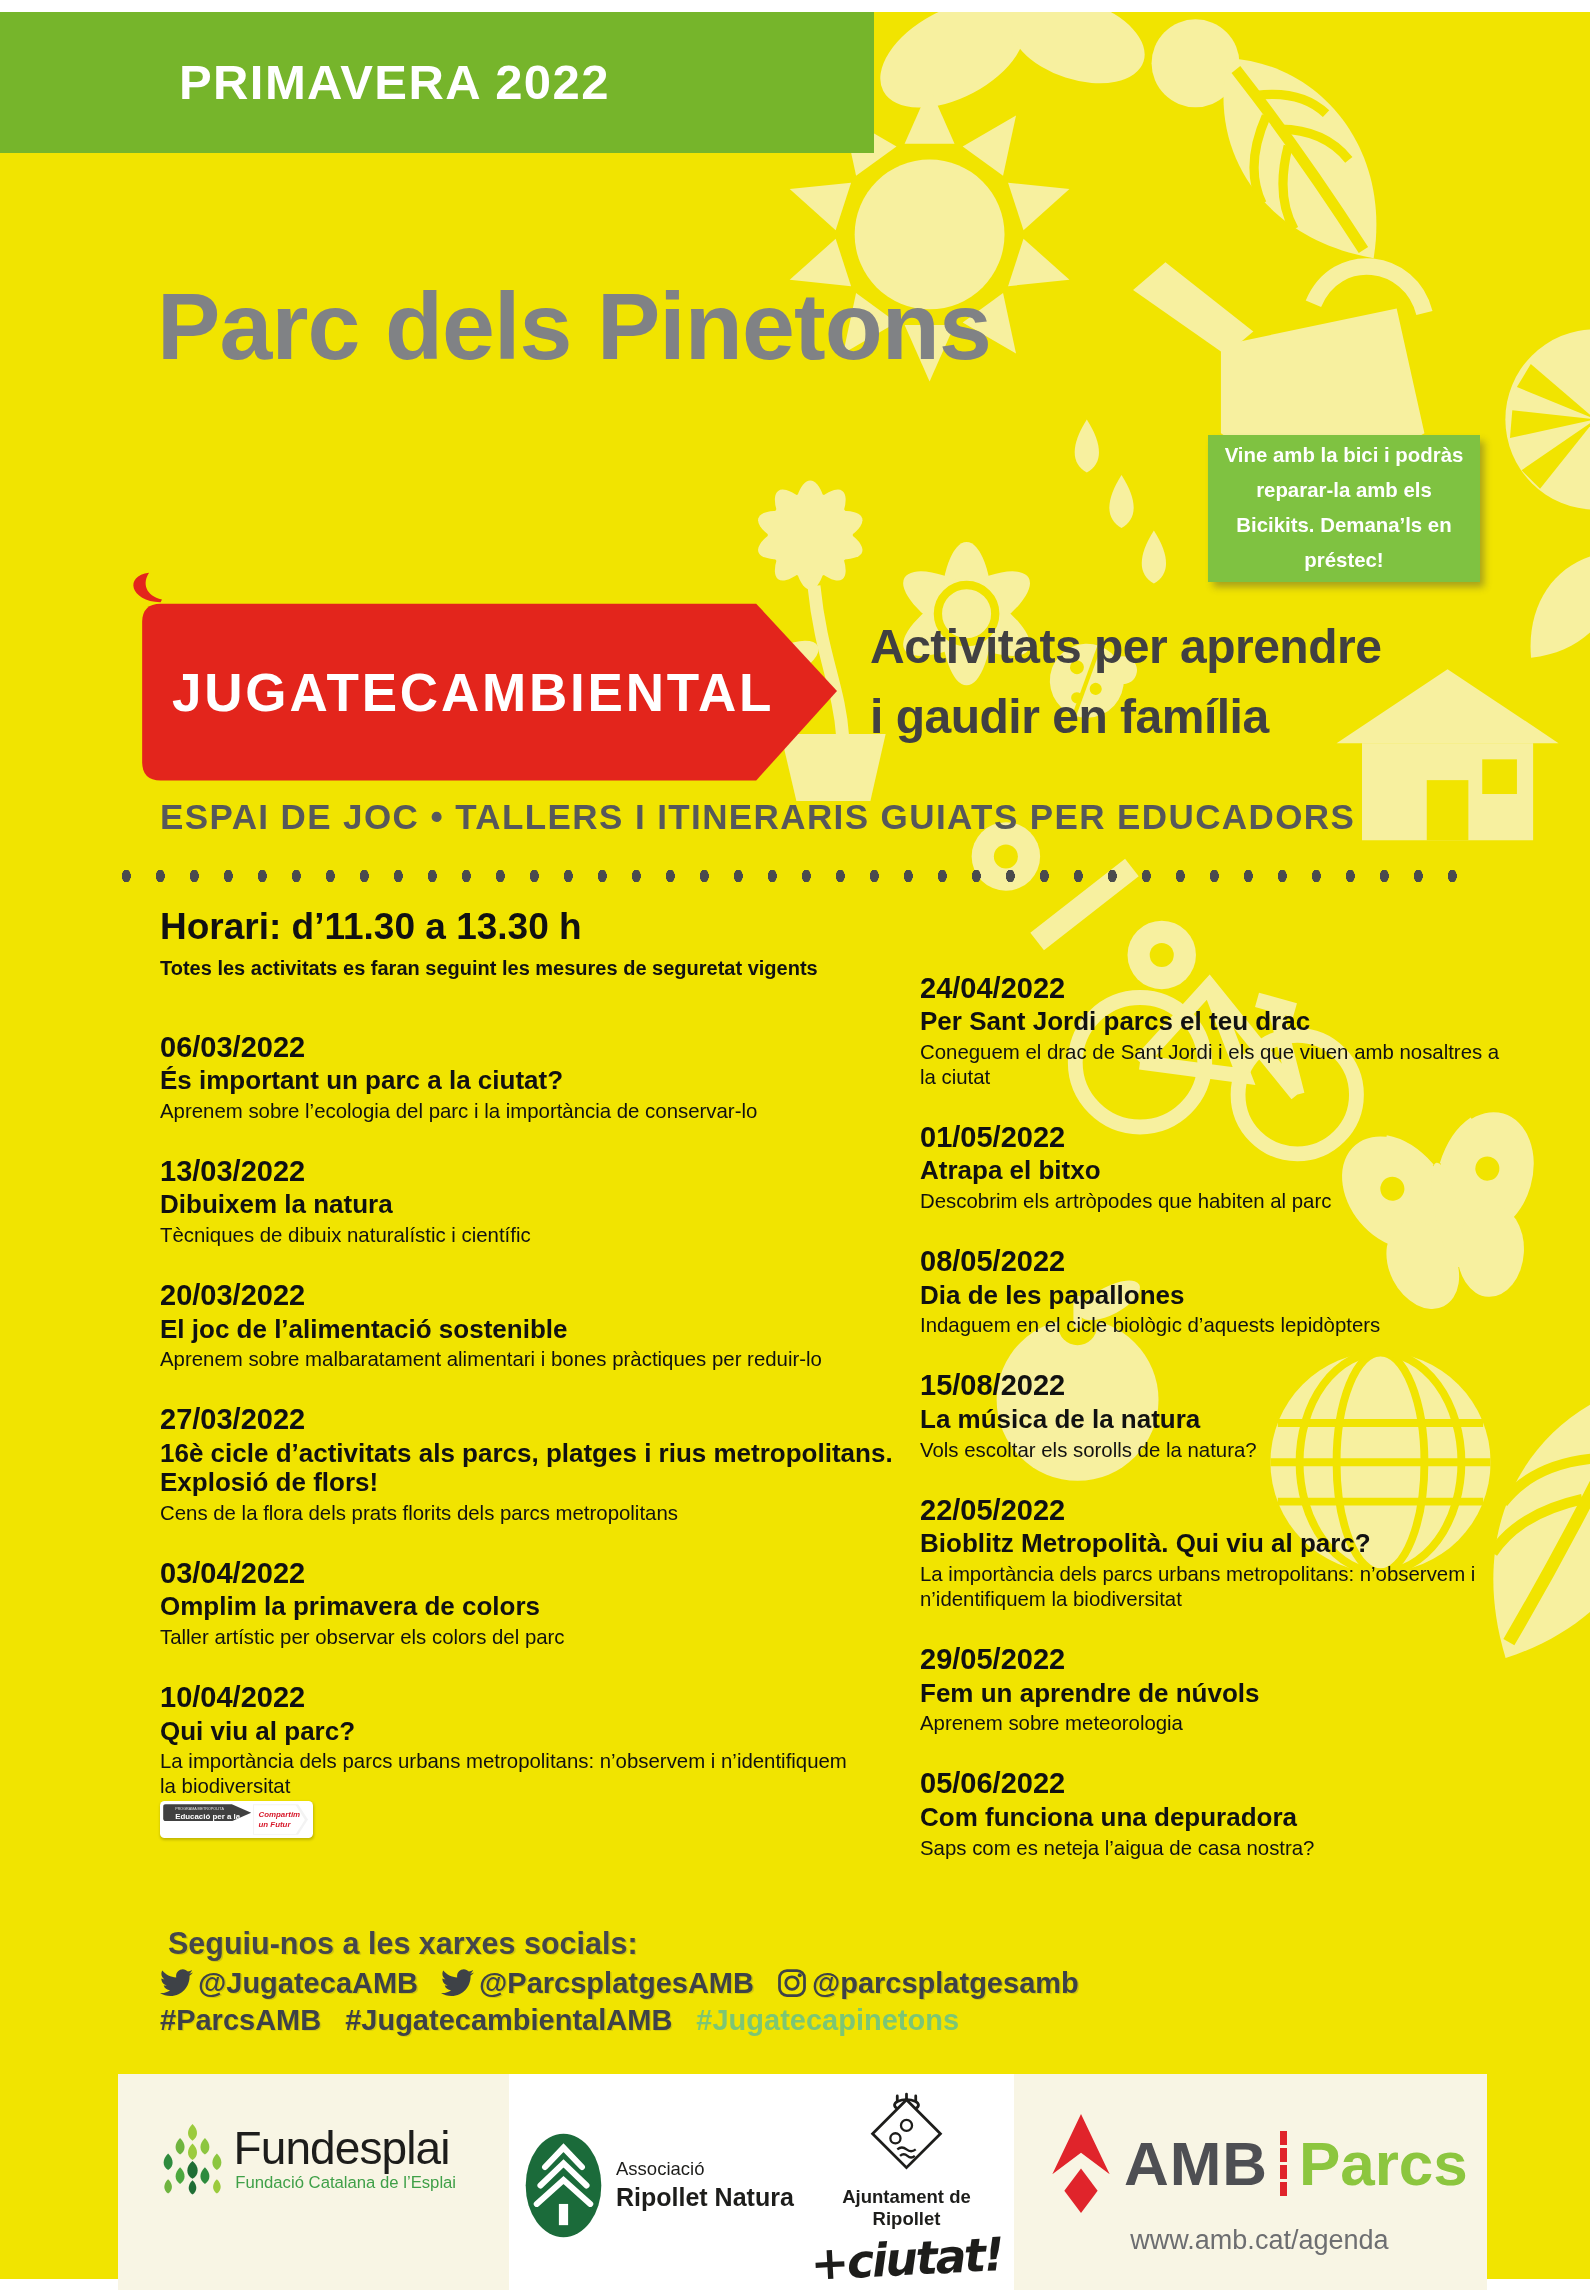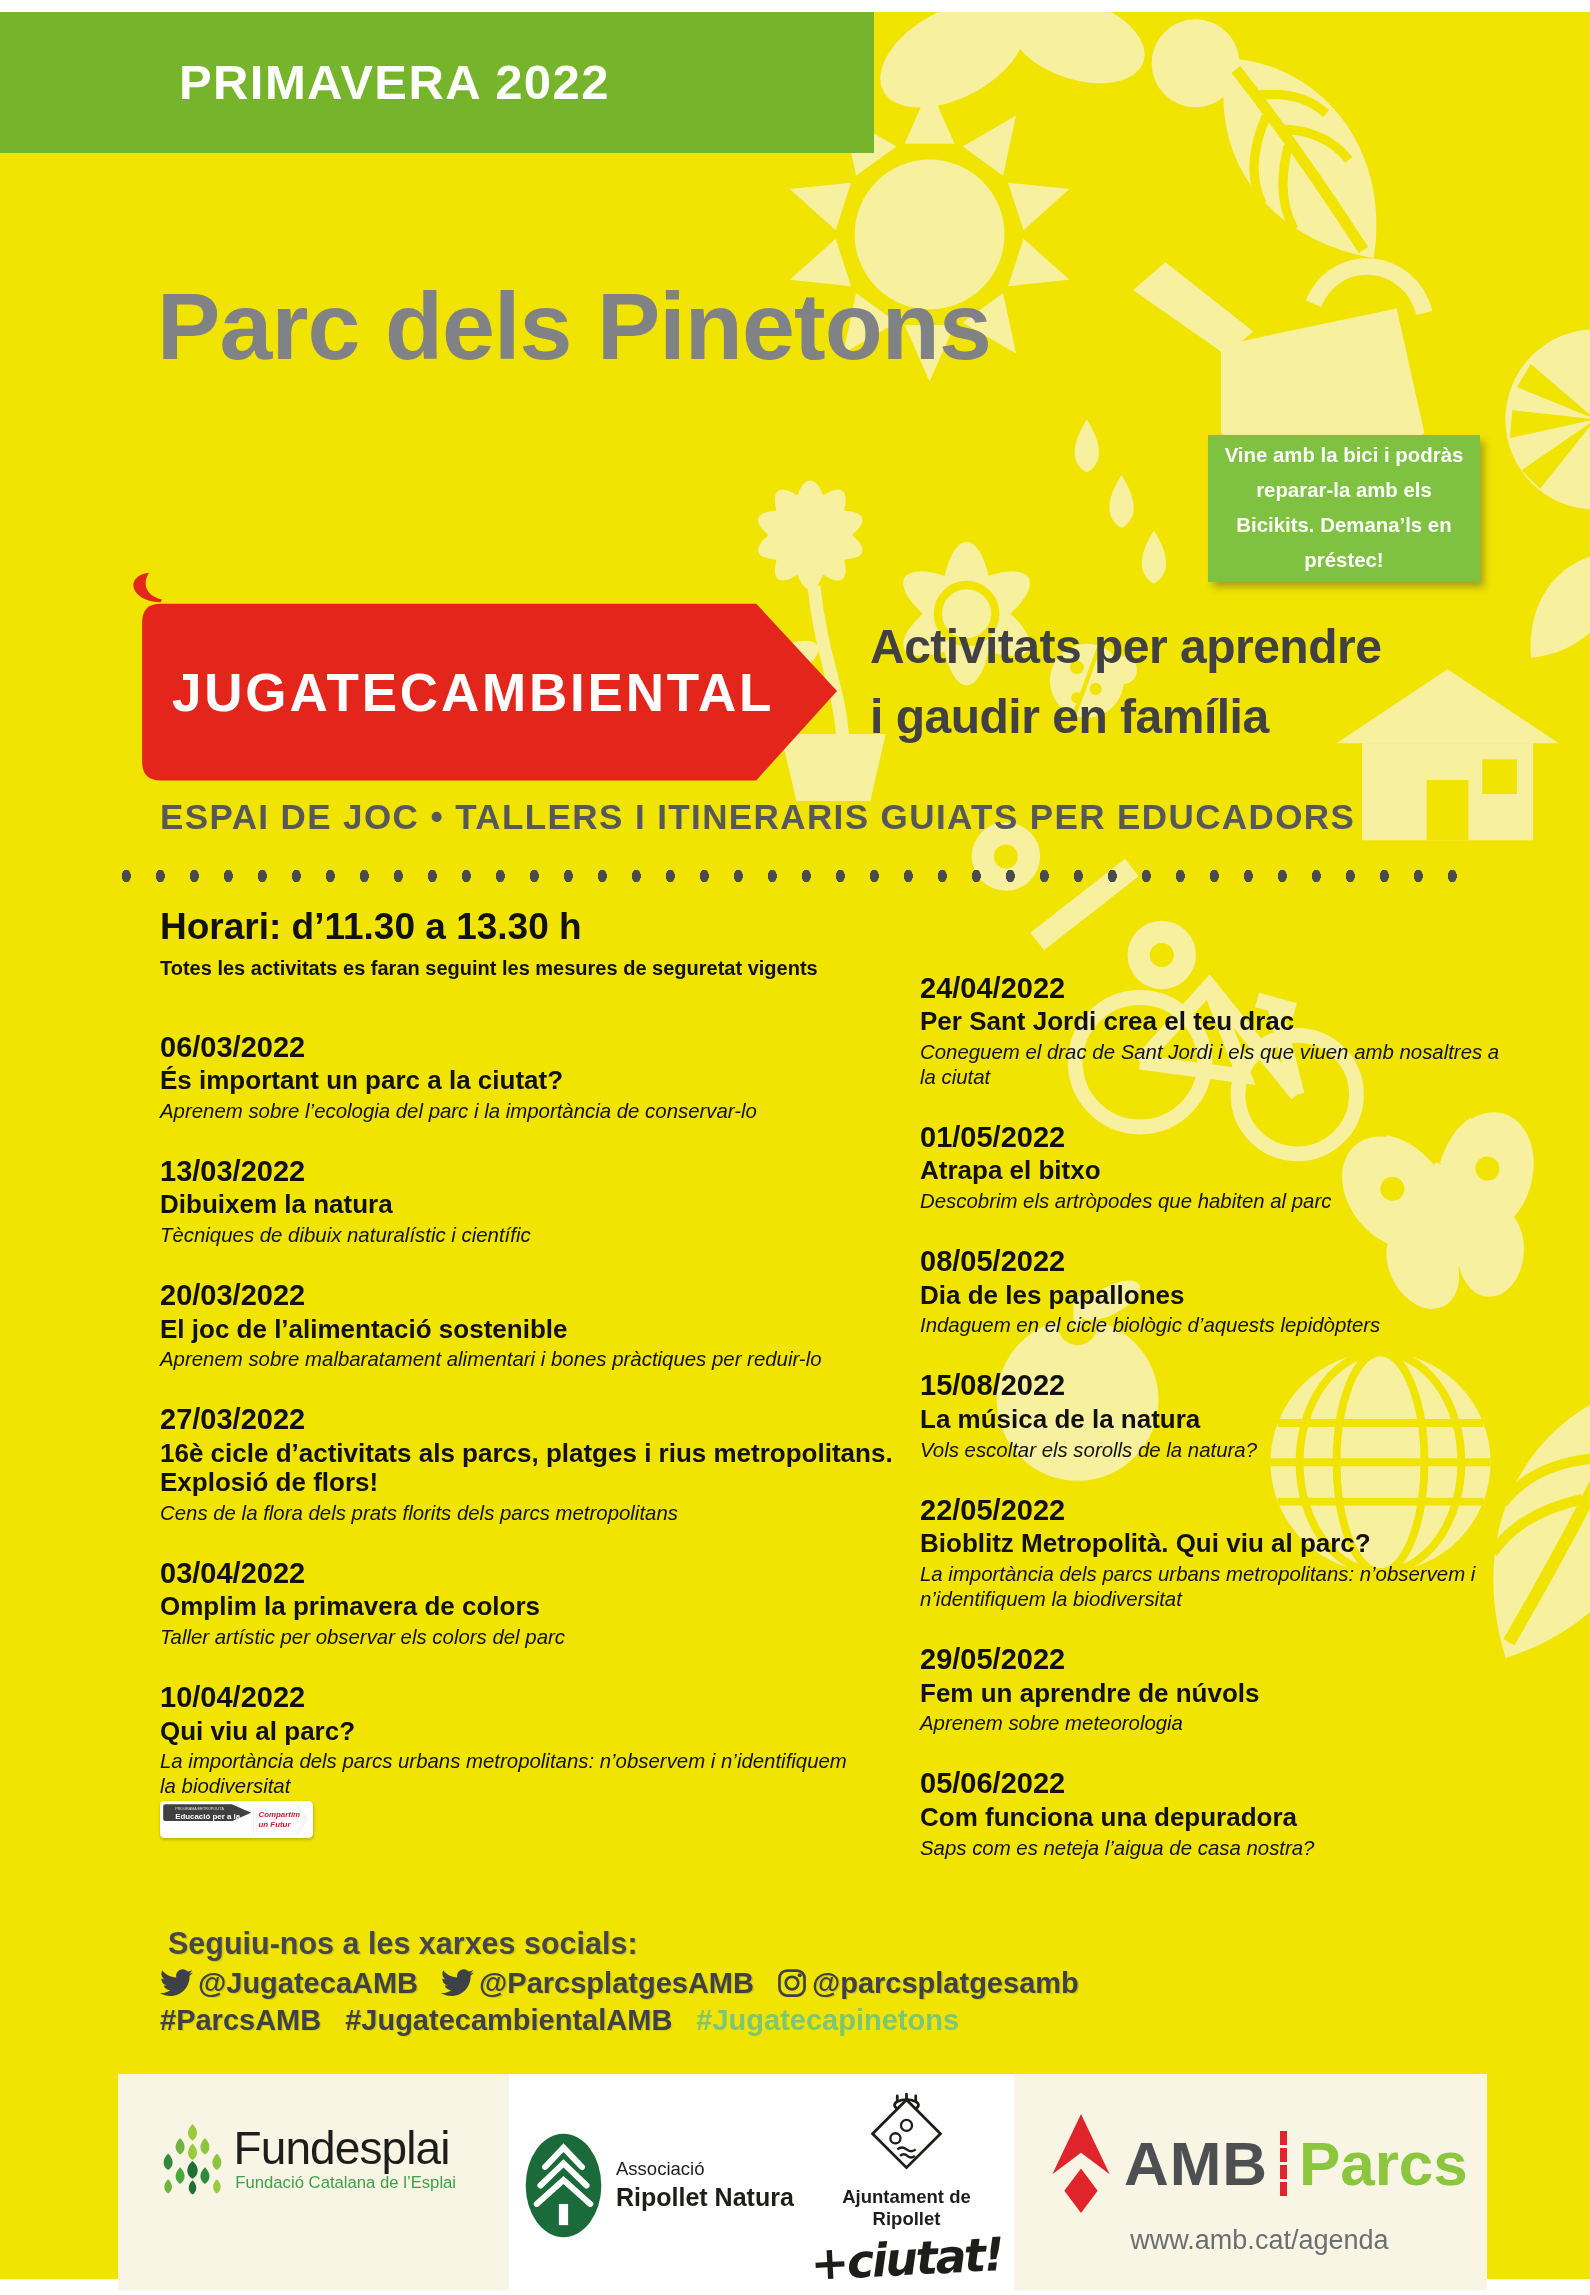--- a/index.html
+++ b/index.html
@@ -34,21 +34,21 @@
 
   #schedule-heading{left:160px;top:894px;font-size:37px;font-weight:bold;color:#111111;}
   #schedule-note{left:160px;top:945px;font-size:20px;font-weight:bold;color:#111111;}
 
   
   #col-left{left:160px;top:1020px;width:749px;}
   #col-right{left:920px;top:961px;width:611px;}
   .event{margin-bottom:32px;}
   .event-date{font-size:29px;line-height:30px;font-weight:bold;color:#111111;}
   .event-title{font-size:26px;line-height:29px;font-weight:bold;color:#111111;margin-top:4.6px;white-space:pre-line;}
-  .event-desc{font-size:20.4px;line-height:25px;font-style:italic;color:#111111;margin-top:3.7px;white-space:pre-line;}
+  .event-desc{font-size:20.4px;line-height:25px;color:#111111;margin-top:3.7px;white-space:pre-line;}
 
   
   #sus-badge{position:relative;width:153px;height:37px;background:#ffffff;border-radius:4.6px;margin-top:1.9px;
              box-shadow:0.9px 1.4px 2.8px rgba(0,0,0,.2);}
   #sus-ribbon{position:absolute;left:3.2px;top:3.2px;width:88px;height:17px;background:#404040;
               clip-path:polygon(0 0,78% 0,100% 50%,78% 100%,0 100%);border-radius:2.8px 0 0 2.8px;
               color:#ffffff;padding-left:12px;box-sizing:border-box;}
   #sus-ribbon .tiny{font-size:3.7px;margin-top:2.8px;opacity:.85;}
   #sus-ribbon .l1{font-size:7.9px;font-weight:bold;line-height:9.3px;margin-top:0.9px;}
   #sus-ribbon .l2{font-size:7.9px;font-weight:bold;line-height:9.3px;}
@@ -319,21 +319,21 @@
             <div class="in" style="white-space:pre-line">Compartim
 un Futur</div>
           </div>
         </div>
       </div>
     </div>
 
     <div class="content" id="col-right">
       <div class="event">
         <div class="event-date">24/04/2022</div>
-        <div class="event-title">Per Sant Jordi crea el teu drac</div>
+        <div class="event-title">Per Sant Jordi parcs el teu drac</div>
         <div class="event-desc">Coneguem el drac de Sant Jordi i els que viuen amb nosaltres a
 la ciutat</div>
       </div>
       <div class="event">
         <div class="event-date">01/05/2022</div>
         <div class="event-title">Atrapa el bitxo</div>
         <div class="event-desc">Descobrim els artròpodes que habiten al parc</div>
       </div>
       <div class="event">
         <div class="event-date">08/05/2022</div>

